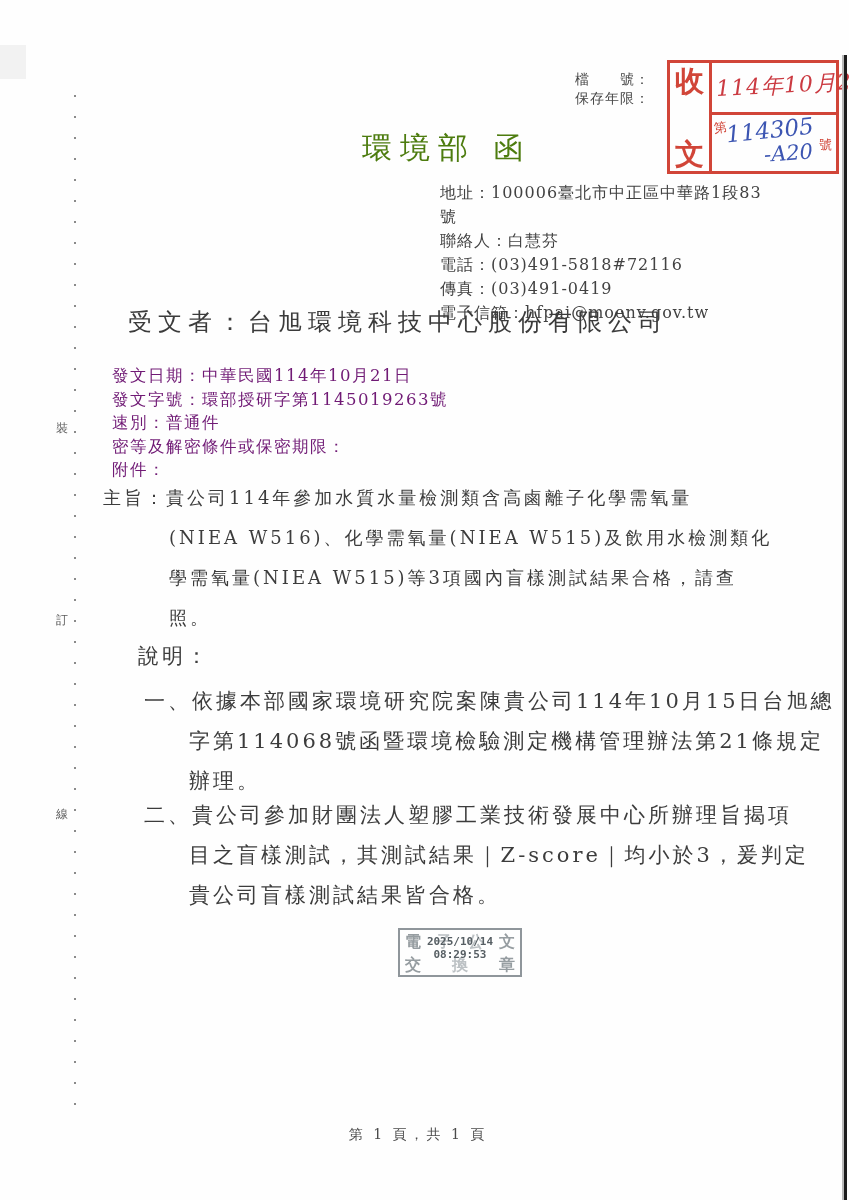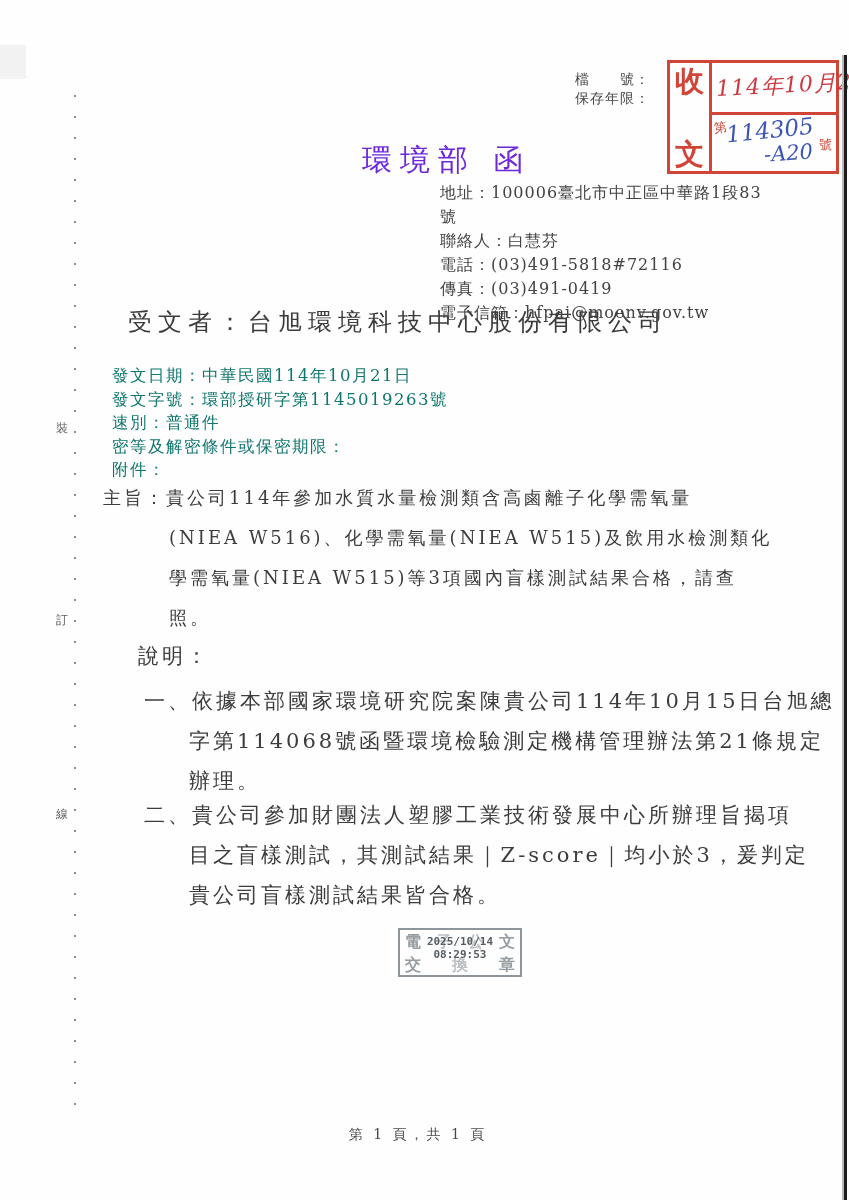--- a/index.html
+++ b/index.html
@@ -36,27 +36,27 @@
     position:absolute;left:4px;top:8px;width:118px;
     font-size:22px;color:#cb3a41;white-space:nowrap;
     font-style:italic;letter-spacing:1px;transform:rotate(-3deg);
   }
   .receipt-norow{flex:1;position:relative;}
   .no-prefix{position:absolute;left:2px;top:4px;font-size:13px;color:#d14538;transform:rotate(-8deg);}
   .no-suffix{position:absolute;right:2px;top:12px;font-size:13px;color:#d14538;writing-mode:vertical-rl;}
   .hand-no1{position:absolute;left:14px;top:2px;font-size:23px;color:#3c55b2;font-style:italic;transform:rotate(-6deg);white-space:nowrap;}
   .hand-no2{position:absolute;left:52px;top:26px;font-size:21px;color:#3c55b2;font-style:italic;transform:rotate(-4deg);white-space:nowrap;}
 
-  .title{position:absolute;left:362px;top:140px;font-size:30px;letter-spacing:8px;color:#6d28d9;font-weight:normal;margin:0;}
+  .title{position:absolute;left:362px;top:128px;font-size:30px;letter-spacing:8px;color:#4d7c0f;font-weight:normal;margin:0;}
 
   .sender{position:absolute;left:428px;top:181px;font-size:16px;line-height:24px;letter-spacing:1px;color:#424242;margin-left:12px;}
 
   .recipient{position:absolute;left:128px;top:306px;font-size:24px;letter-spacing:6px;color:#3b3b3b;white-space:nowrap;}
 
-  .meta{position:absolute;left:112px;top:364px;font-size:16.5px;line-height:23.5px;letter-spacing:1.5px;color:#0f766e;}
+  .meta{position:absolute;left:112px;top:364px;font-size:16.5px;line-height:23.5px;letter-spacing:1.5px;color:#701a75;}
 
   .subject{position:absolute;left:103px;top:478px;font-size:18px;line-height:40px;letter-spacing:3px;color:#3c3c3c;}
   .subject .cont{margin-left:66px;}
 
   .desc-label{position:absolute;left:112px;top:642px;font-size:21px;letter-spacing:3px;color:#3c3c3c;margin-left:26px;}
   .desc-i1{position:absolute;left:144px;top:681px;font-size:21px;line-height:40px;letter-spacing:3px;color:#3c3c3c;}
   .desc-i1 .cont{margin-left:45px;}
   .desc-i2{position:absolute;left:144px;top:795px;font-size:21px;line-height:40px;letter-spacing:3px;color:#3c3c3c;}
   .desc-i2 .cont{margin-left:45px;}
 

